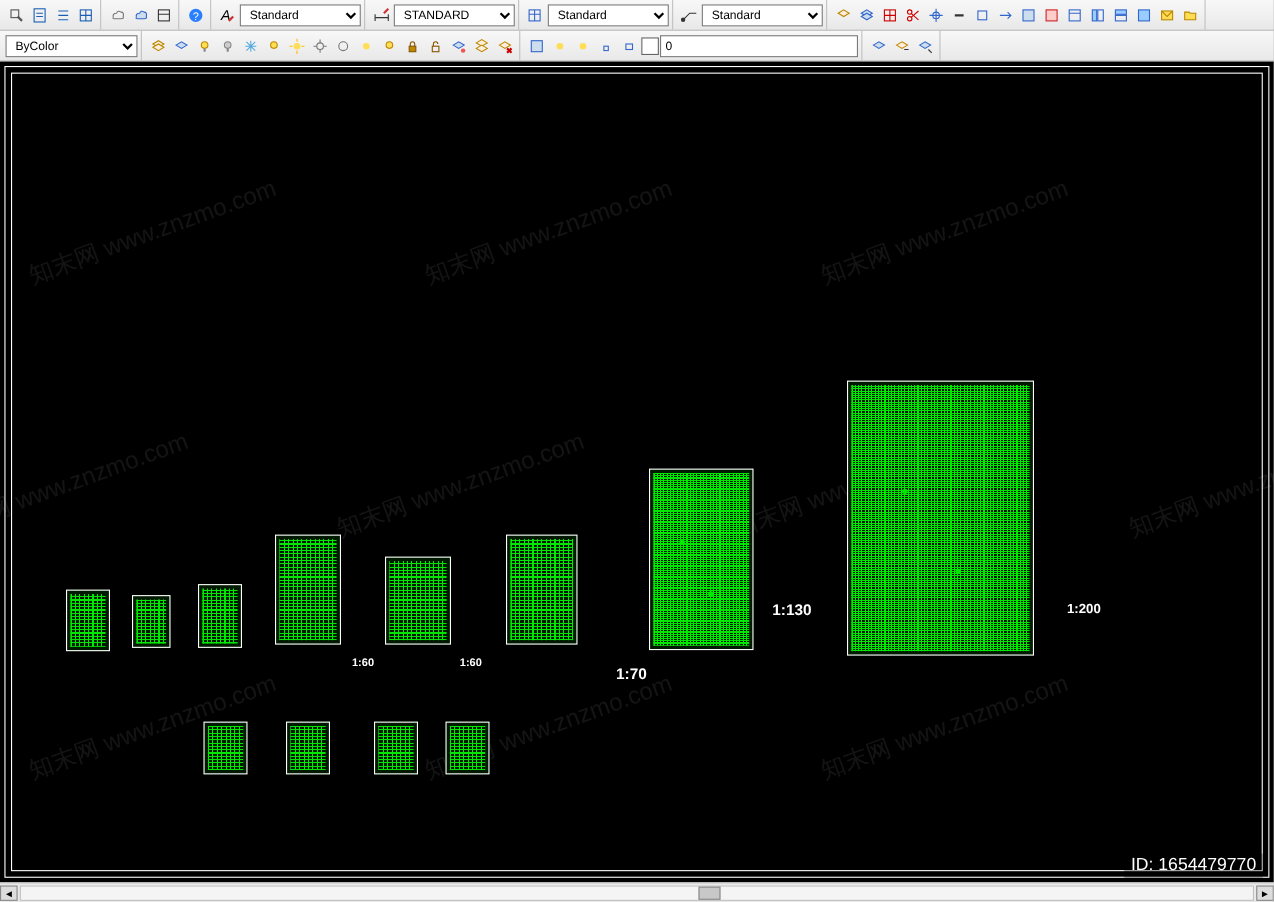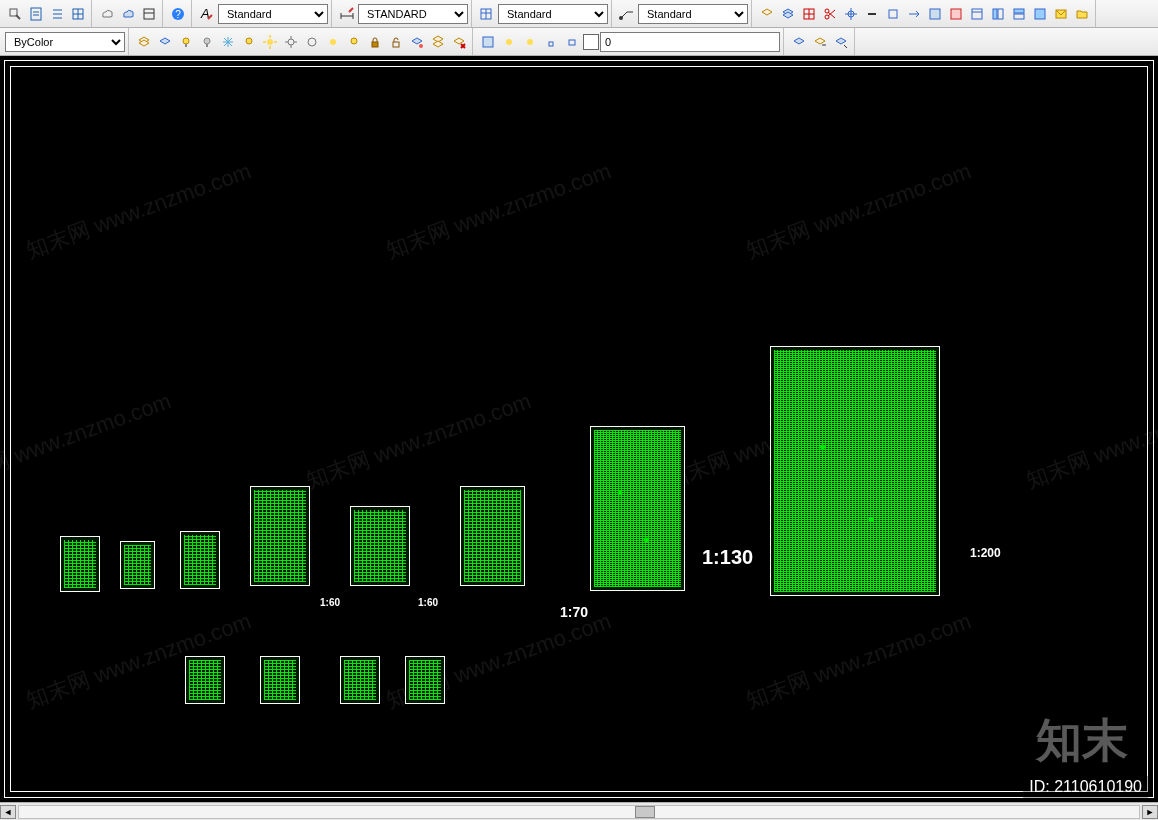--- a/index.html
+++ b/index.html
@@ -591,26 +591,25 @@
       </div>
       <div class="sheet" style="left: 405px; top: 600px; width: 40px; height: 48px;">
         <div class="sheet-inner"></div>
       </div>
     </div>
 
   <div id="labels-container">
       <div class="scale-label" style="left: 320px; top: 541px; font-size: 10px;">1:60</div>
       <div class="scale-label" style="left: 418px; top: 541px; font-size: 10px;">1:60</div>
       <div class="scale-label" style="left: 560px; top: 548px; font-size: 14px;">1:70</div>
-      <div class="scale-label" style="left: 702px; top: 490px; font-size: 20px;">1:130</div>
+      <div class="scale-label" style="left: 702px; top: 490px; font-size: 14px;">1:130</div>
       <div class="scale-label" style="left: 970px; top: 490px; font-size: 12px;">1:200</div>
     </div>
 
-  <div class="watermark-big">知末</div>
-  <div class="id-label">ID: 2110610190</div>
+  <div class="id-label">ID: 1654479770</div>
 </div>
 
 <div class="hscroll">
   <div class="hscroll-arrow">◄</div>
   <div class="hscroll-track">
     <div class="hscroll-thumb"></div>
   </div>
   <div class="hscroll-arrow">►</div>
 </div>
 

